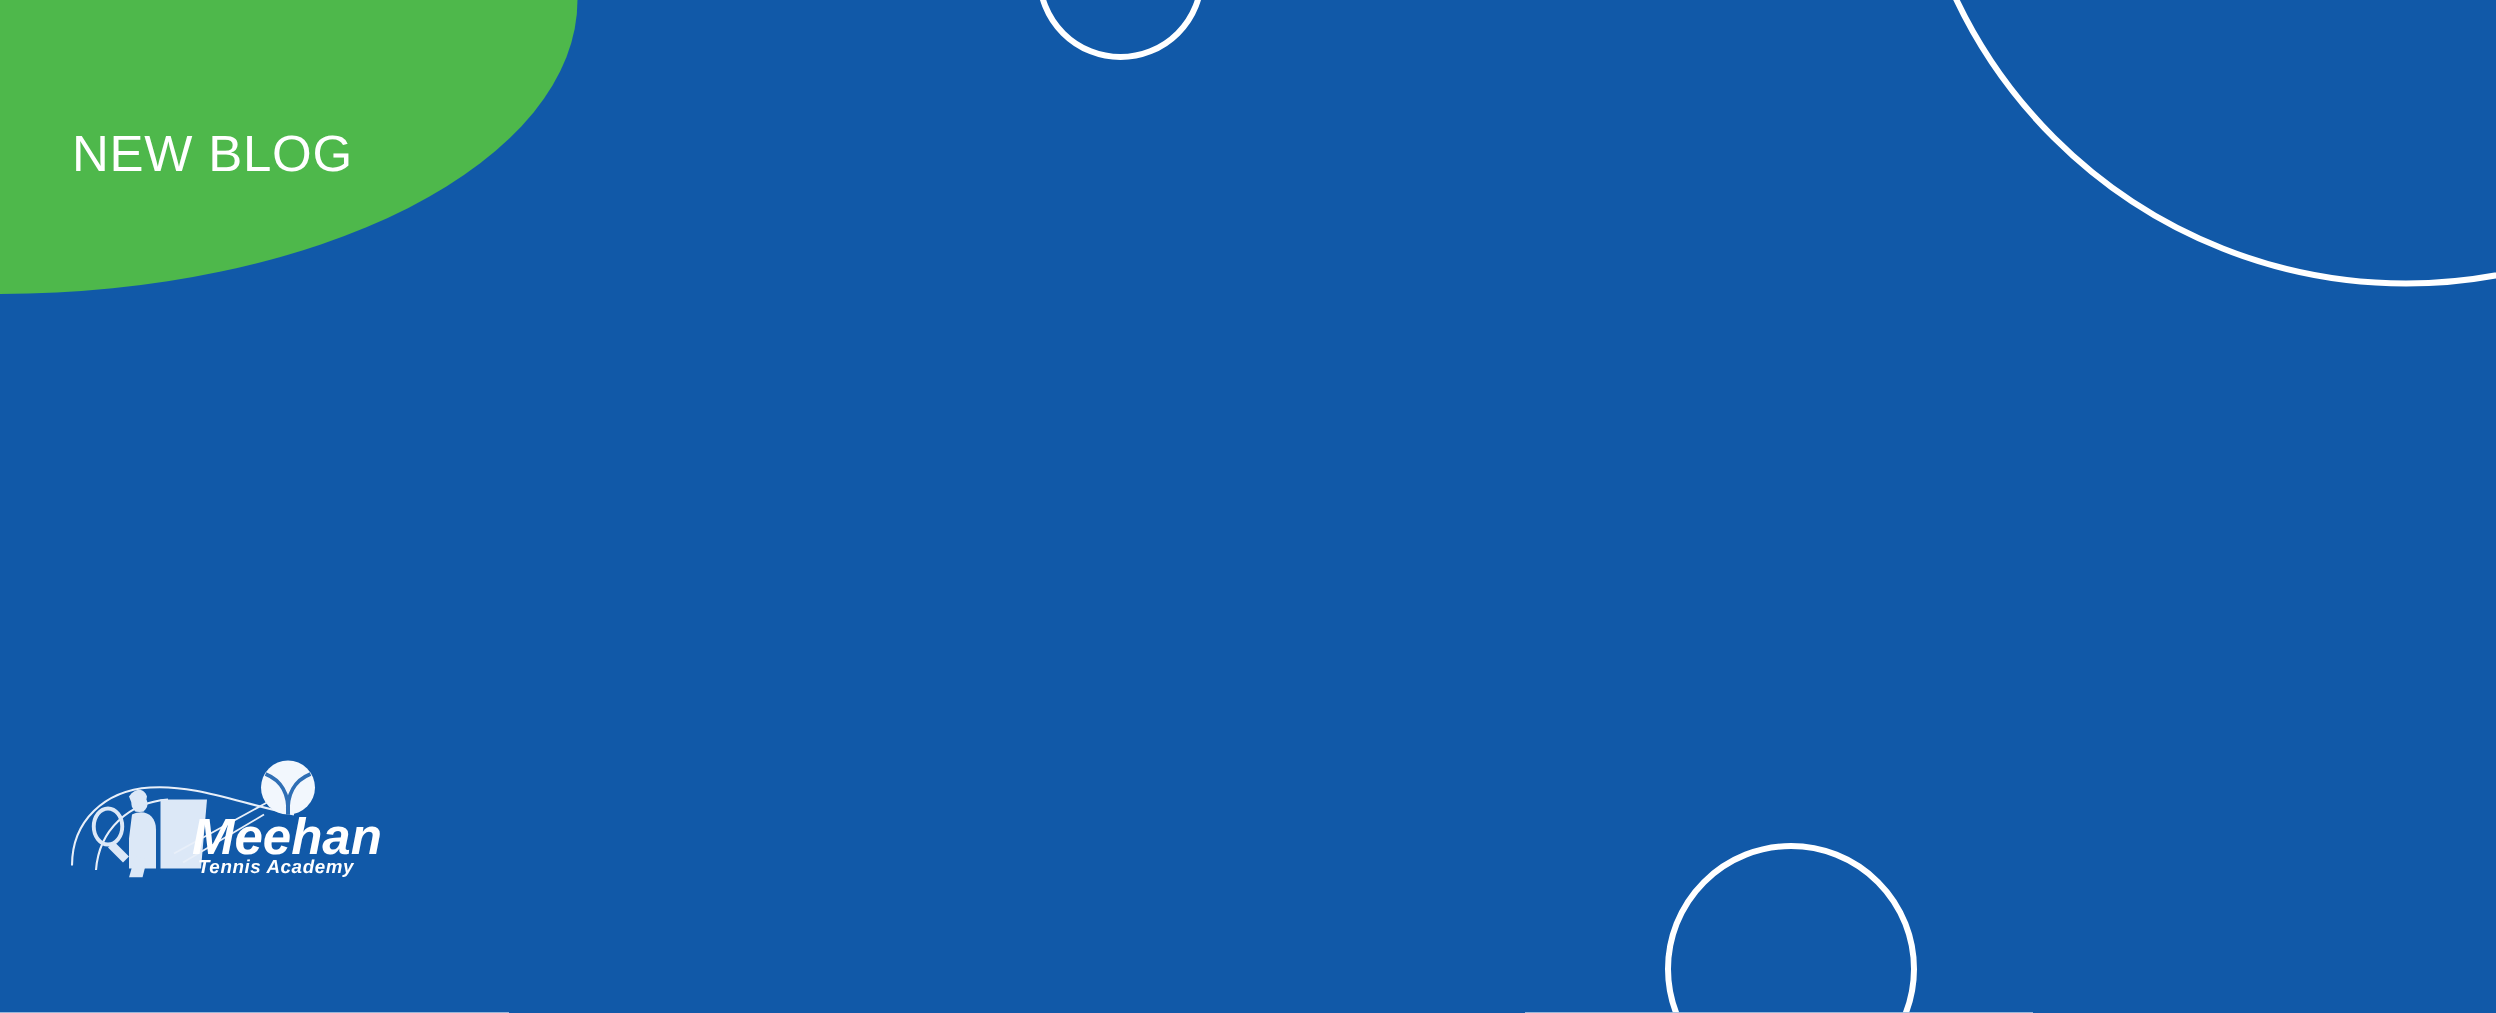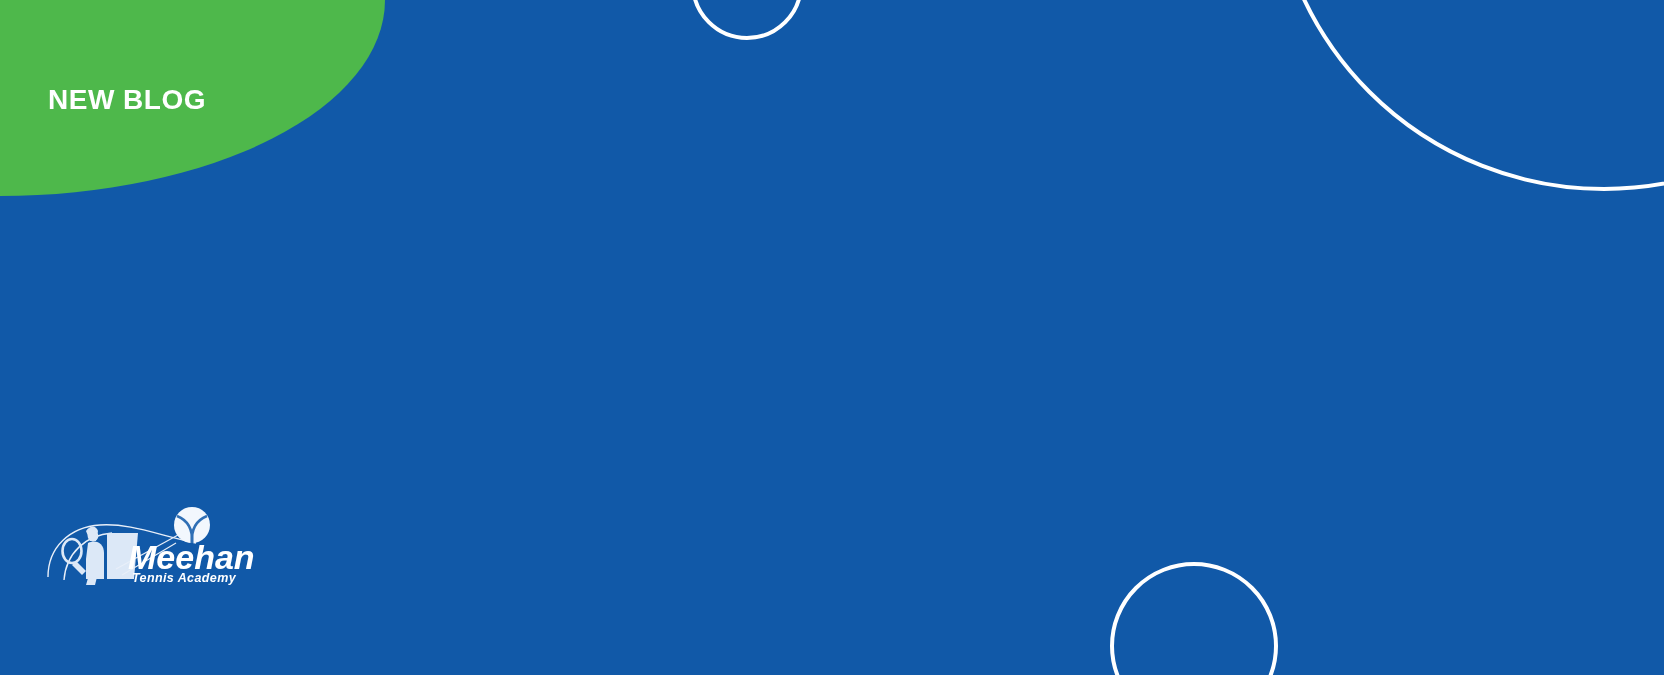--- a/index.html
+++ b/index.html
@@ -46,22 +46,22 @@
     width: 770px;
     height: 392px;
     background: #4EB84B;
     border-radius: 50%;
   }
   .eyebrow {
     position: absolute;
     left: 48px;
     top: 86px;
     color: #ffffff;
-    font-size: 28px;
-    font-weight: bold;
+    font-size: 34px;
+    font-weight: normal;
     letter-spacing: 0.5px;
     line-height: 1;
     white-space: nowrap;
   }
 
   
   .headline {
     position: absolute;
     left: 48px;
     top: 242px;

